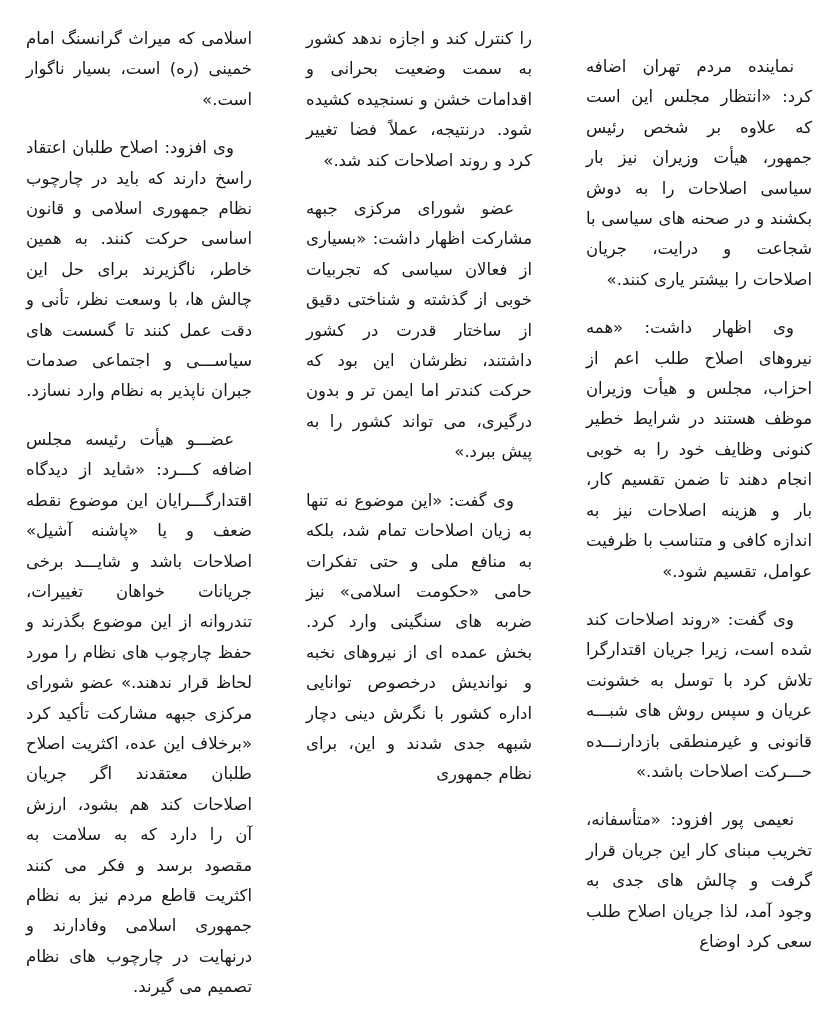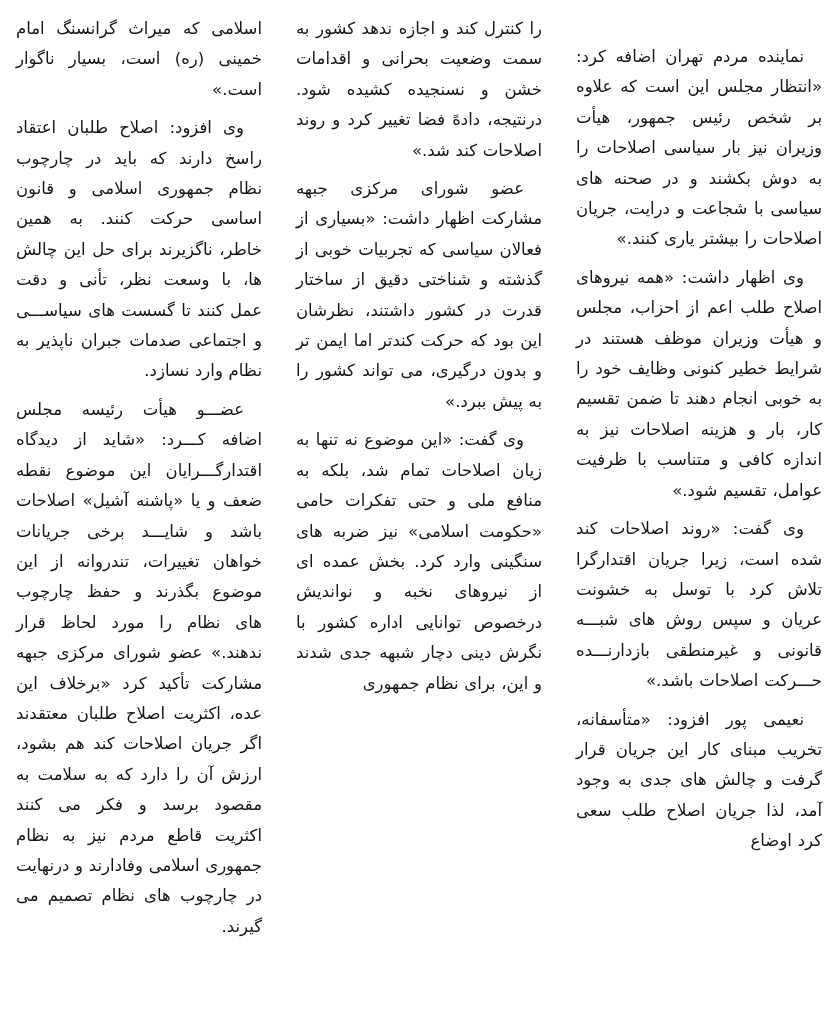--- a/index.html
+++ b/index.html
@@ -27,21 +27,21 @@
   .column {
     width: 262px;
     flex: 0 0 262px;
     overflow: hidden;
     direction: rtl;
   }
   .column.offset-top {
     padding-top: 28px;
   }
   .para {
-    margin: 8px;
+    margin: 18px;
     font-size: 16.5px;
     line-height: 30.4px;
     text-align: justify;
     text-justify: inter-word;
     word-spacing: 0.5px;
     letter-spacing: 0;
   }
   .para.indent {
     text-indent: 18px;
   }
@@ -51,21 +51,21 @@
 
 <div class="page">
   <div class="columns">
     <div class="column offset-top">
         <p class="para indent">نماینده مردم تهران اضافه کرد: «انتظار مجلس این است که علاوه بر شخص رئیس جمهور، هیأت وزیران نیز بار سیاسی اصلاحات را به دوش بکشند و در صحنه های سیاسی با شجاعت و درایت، جریان اصلاحات را بیشتر یاری کنند.»</p>
         <p class="para indent">وی اظهار داشت: «همه نیروهای اصلاح طلب اعم از احزاب، مجلس و هیأت وزیران موظف هستند در شرایط خطیر کنونی وظایف خود را به خوبی انجام دهند تا ضمن تقسیم کار، بار و هزینه اصلاحات نیز به اندازه کافی و متناسب با ظرفیت عوامل، تقسیم شود.»</p>
         <p class="para indent">وی گفت: «روند اصلاحات کند شده است، زیرا جریان اقتدارگرا تلاش کرد با توسل به خشونت عریان و سپس روش های شبـــه قانونی و غیرمنطقی بازدارنـــده حـــرکت اصلاحات باشد.»</p>
         <p class="para indent">نعیمی پور افزود: «متأسفانه، تخریب مبنای کار این جریان قرار گرفت و چالش های جدی به وجود آمد، لذا جریان اصلاح طلب سعی کرد اوضاع</p>
       </div>
     <div class="column">
-        <p class="para">را کنترل کند و اجازه ندهد کشور به سمت وضعیت بحرانی و اقدامات خشن و نسنجیده کشیده شود. درنتیجه، دادهً فضا تغییر کرد و روند اصلاحات کند شد.»</p>
+        <p class="para">را کنترل کند و اجازه ندهد کشور به سمت وضعیت بحرانی و اقدامات خشن و نسنجیده کشیده شود. درنتیجه، عملاً فضا تغییر کرد و روند اصلاحات کند شد.»</p>
         <p class="para indent">عضو شورای مرکزی جبهه مشارکت اظهار داشت: «بسیاری از فعالان سیاسی که تجربیات خوبی از گذشته و شناختی دقیق از ساختار قدرت در کشور داشتند، نظرشان این بود که حرکت کندتر اما ایمن تر و بدون درگیری، می تواند کشور را به پیش ببرد.»</p>
         <p class="para indent">وی گفت: «این موضوع نه تنها به زیان اصلاحات تمام شد، بلکه به منافع ملی و حتی تفکرات حامی «حکومت اسلامی» نیز ضربه های سنگینی وارد کرد. بخش عمده ای از نیروهای نخبه و نواندیش درخصوص توانایی اداره کشور با نگرش دینی دچار شبهه جدی شدند و این، برای نظام جمهوری</p>
       </div>
     <div class="column">
         <p class="para">اسلامی که میراث گرانسنگ امام خمینی (ره) است، بسیار ناگوار است.»</p>
         <p class="para indent">وی افزود: اصلاح طلبان اعتقاد راسخ دارند که باید در چارچوب نظام جمهوری اسلامی و قانون اساسی حرکت کنند. به همین خاطر، ناگزیرند برای حل این چالش ها، با وسعت نظر، تأنی و دقت عمل کنند تا گسست های سیاســـی و اجتماعی صدمات جبران ناپذیر به نظام وارد نسازد.</p>
         <p class="para indent">عضـــو هیأت رئیسه مجلس اضافه کـــرد: «شاید از دیدگاه اقتدارگـــرایان این موضوع نقطه ضعف و یا «پاشنه آشیل» اصلاحات باشد و شایـــد برخی جریانات خواهان تغییرات، تندروانه از این موضوع بگذرند و حفظ چارچوب های نظام را مورد لحاظ قرار ندهند.» عضو شورای مرکزی جبهه مشارکت تأکید کرد «برخلاف این عده، اکثریت اصلاح طلبان معتقدند اگر جریان اصلاحات کند هم بشود، ارزش آن را دارد که به سلامت به مقصود برسد و فکر می کنند اکثریت قاطع مردم نیز به نظام جمهوری اسلامی وفادارند و درنهایت در چارچوب های نظام تصمیم می گیرند.</p>
       </div>
   </div>
 </div>

